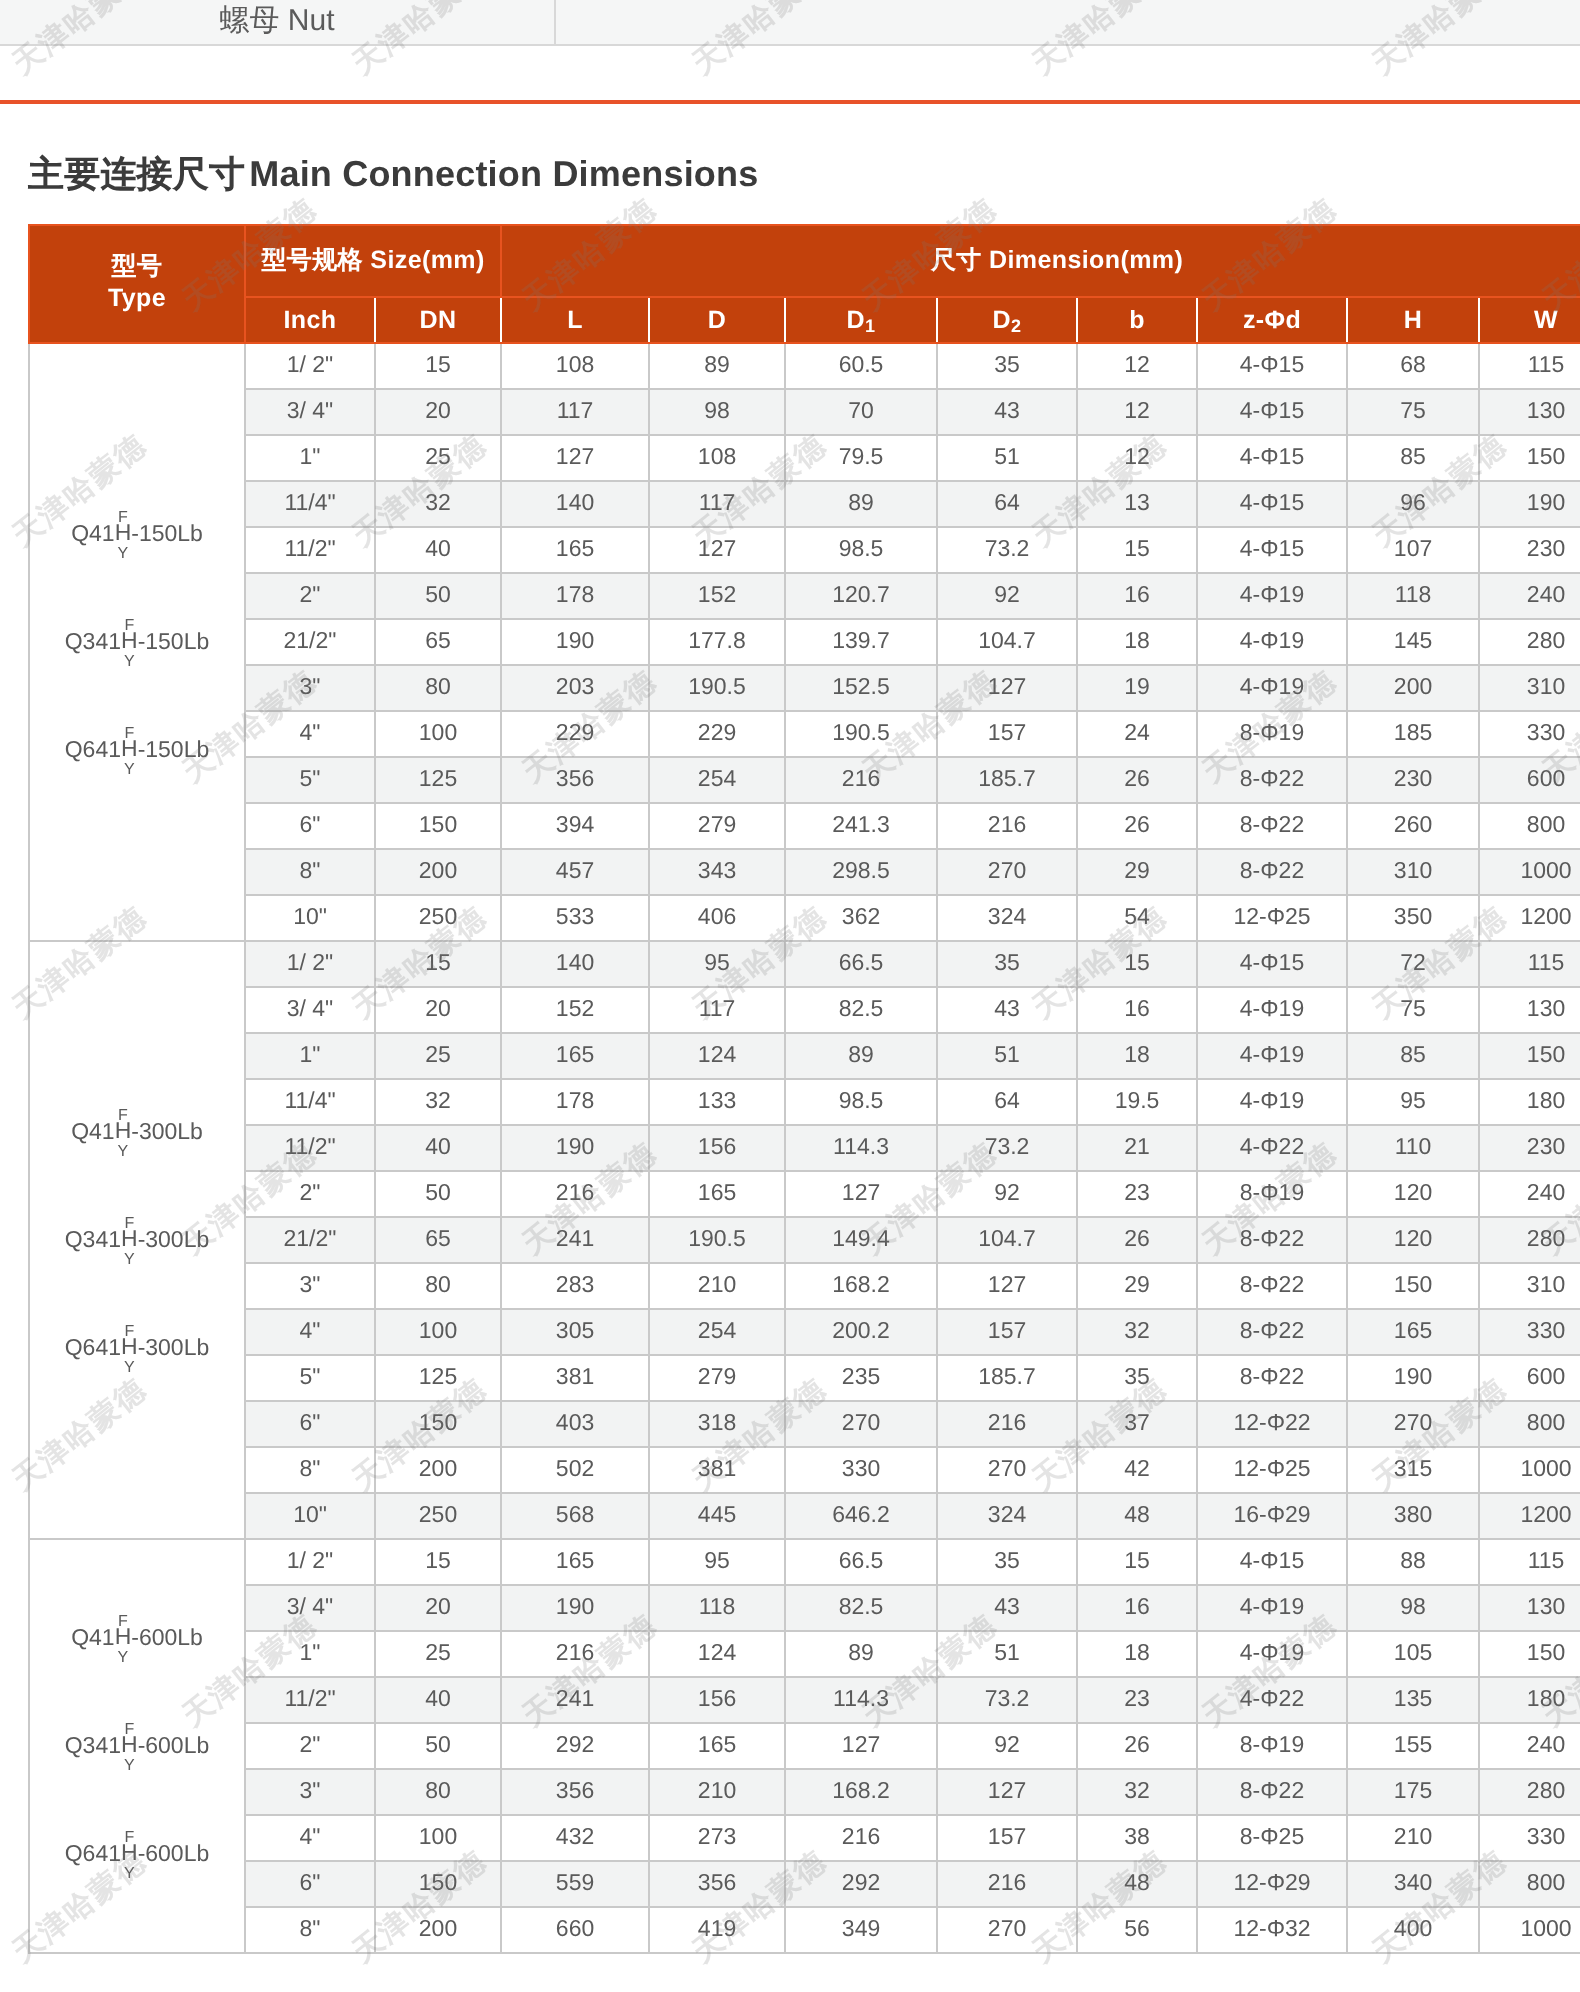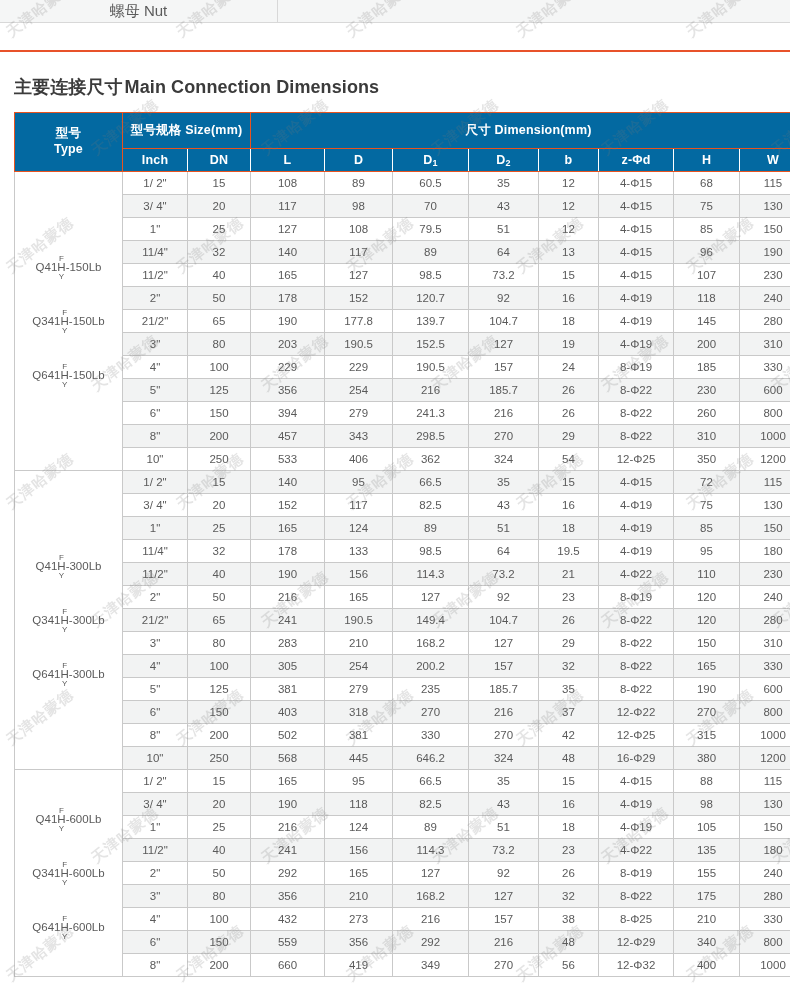--- a/index.html
+++ b/index.html
@@ -99,21 +99,21 @@
     border: 1px solid #c9c9c9;
     text-align: center;
     font-size: 11.5px;
     color: #5a5a5a;
     padding: 0;
     height: 23px;
     box-sizing: border-box;
     font-weight: normal;
   }
   #dim-table thead th {
-    background: #0369a1;
+    background: #c2410c;
     color: #ffffff;
     font-weight: bold;
     border: 1px solid #e8531f;
     font-size: 12.5px;
     letter-spacing: 0.2px;
   }
   #dim-table thead th.grp {
     height: 36px;
     font-size: 12.5px;
   }

